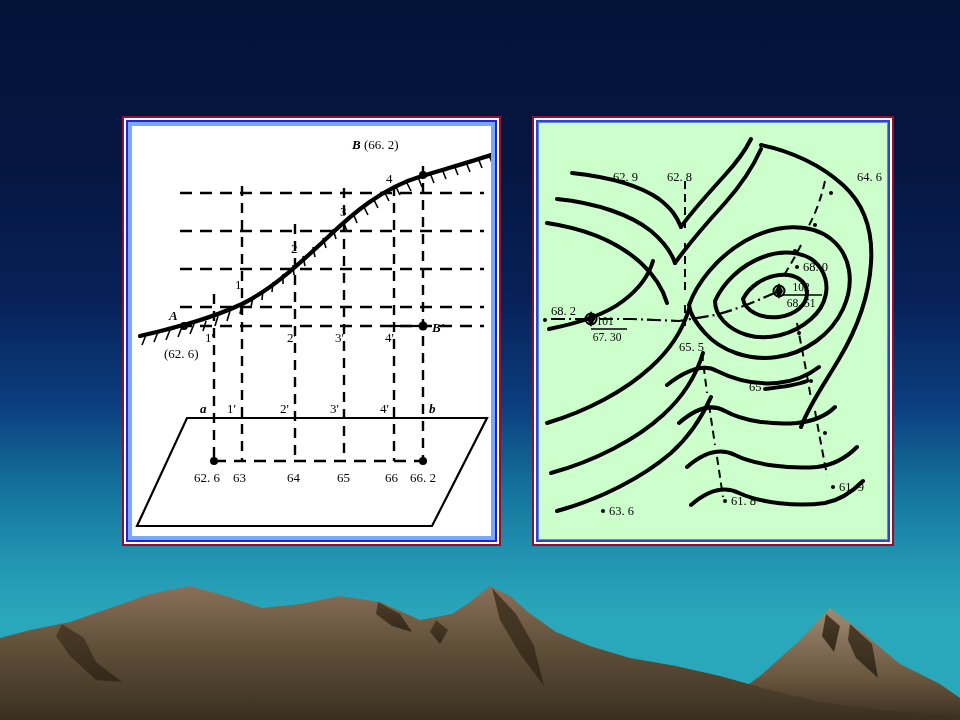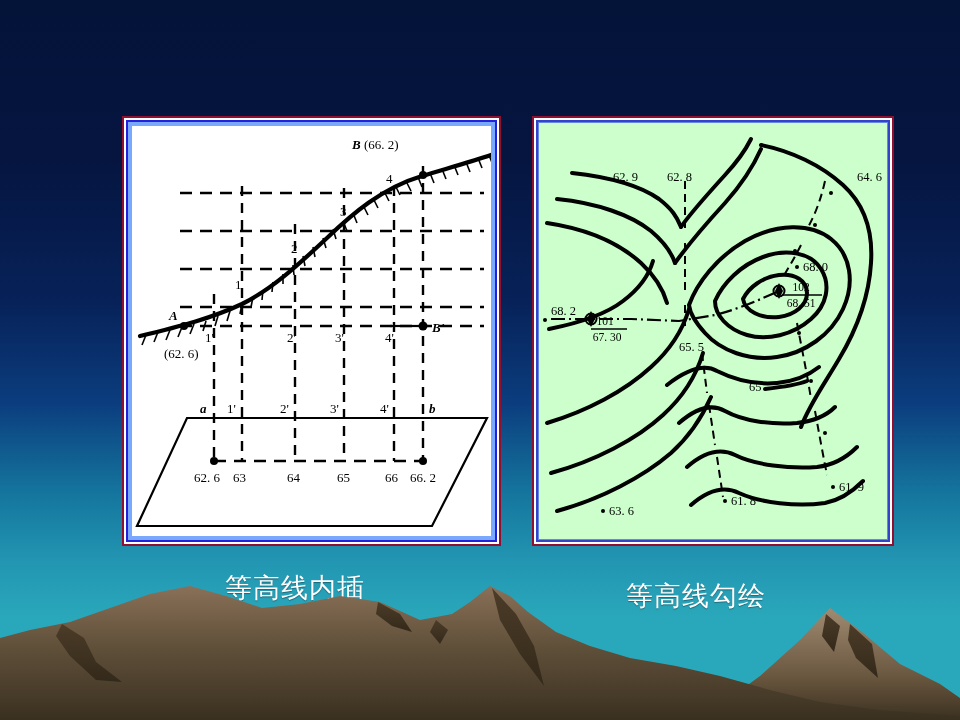--- a/index.html
+++ b/index.html
@@ -339,22 +339,20 @@
           <circle cx="272" cy="258" r="2" fill="#000"></circle>
           <circle cx="286" cy="310" r="2" fill="#000"></circle>
         </g>
       </svg>
 
      </div>
     </div>
    </div>
   </div>
 
-  <div class="caption" id="caption-left">等高线内插</div>
-  <div class="caption" id="caption-right">等高线勾绘</div>
 
   <svg id="mountains" viewBox="0 0 960 140" preserveAspectRatio="none">
     <defs>
       <linearGradient id="mtg" x1="0" y1="0" x2="0" y2="1">
         <stop offset="0%" stop-color="#8a7058"></stop>
         <stop offset="45%" stop-color="#60503a"></stop>
         <stop offset="100%" stop-color="#3a3020"></stop>
       </linearGradient>
       <linearGradient id="mtg2" x1="0" y1="0" x2="0" y2="1">
         <stop offset="0%" stop-color="#a08a72"></stop>

